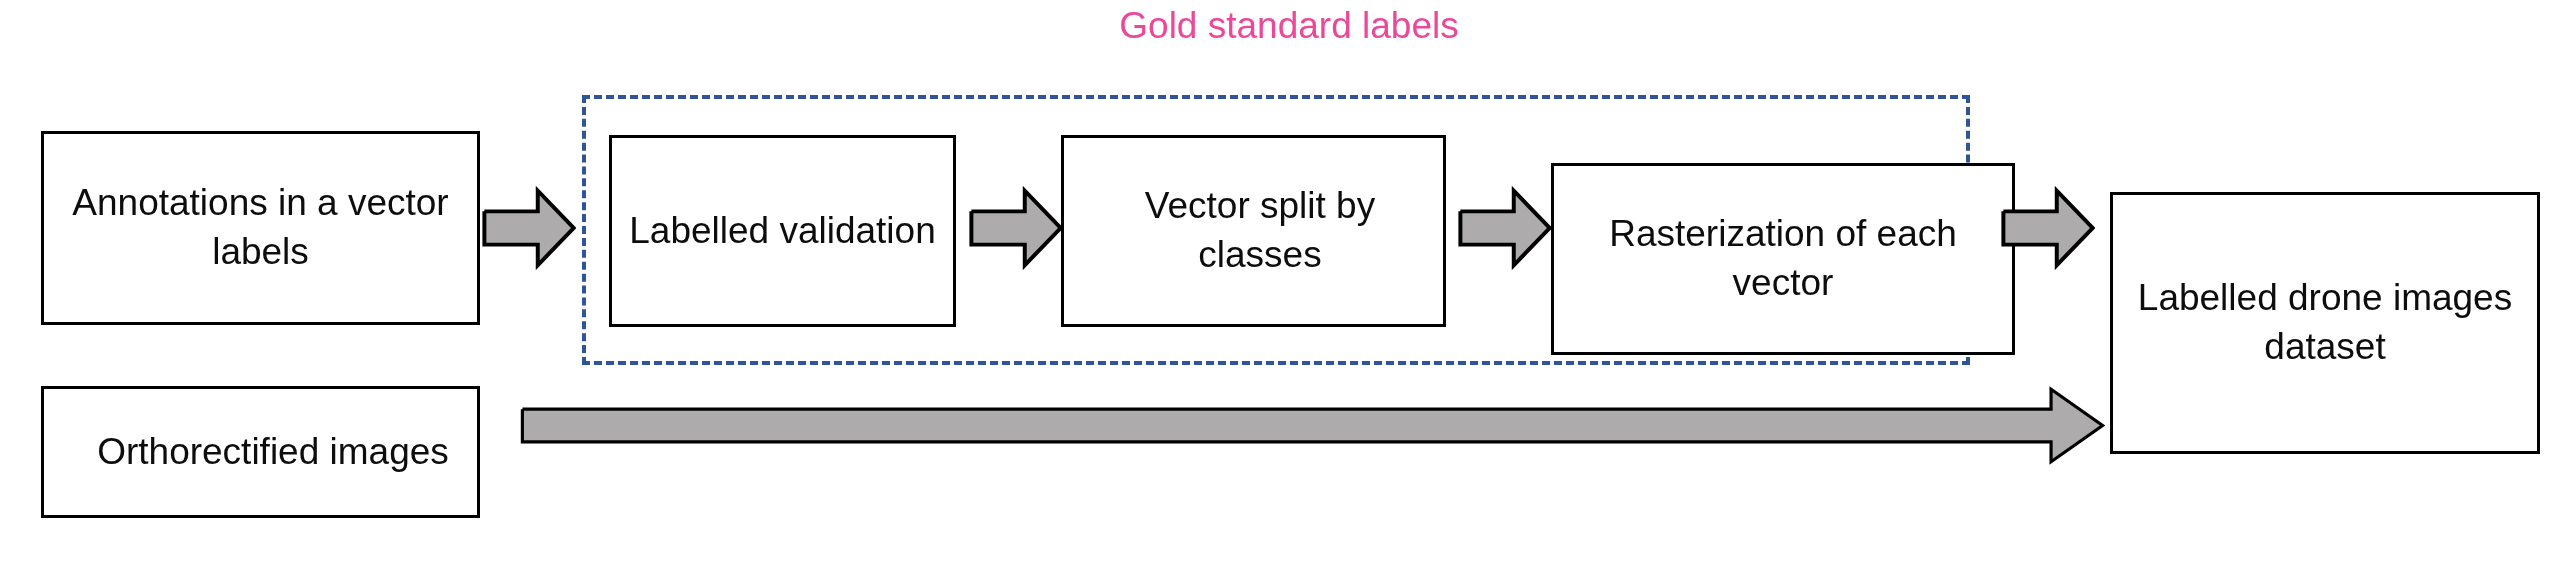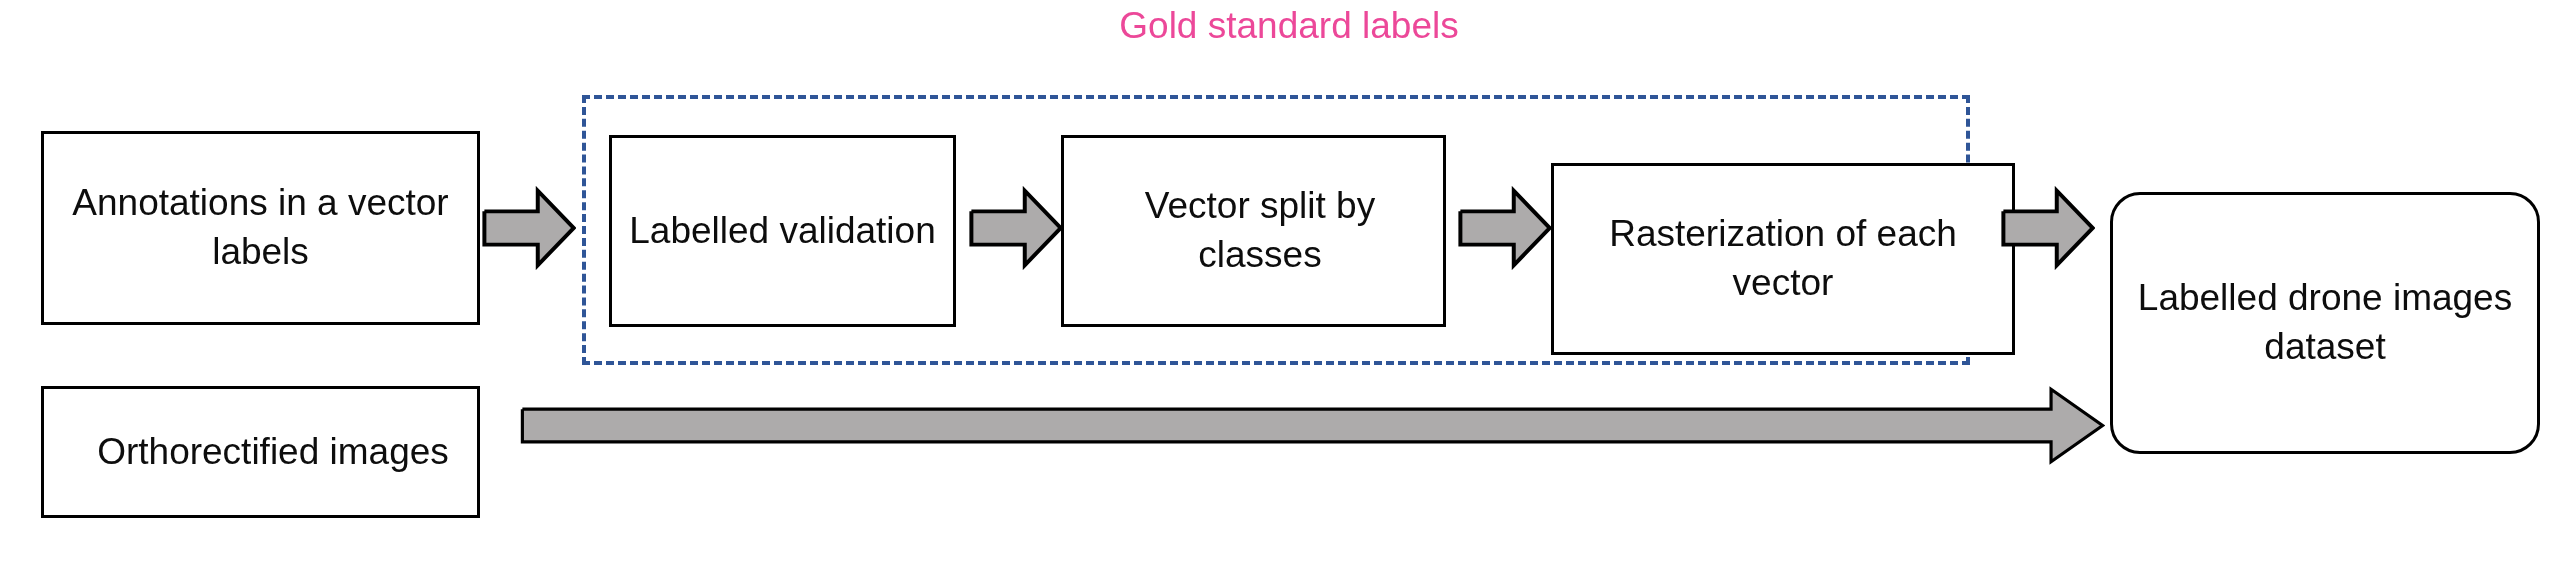--- a/index.html
+++ b/index.html
@@ -118,18 +118,18 @@
     <span class="label">Orthorectified images</span>
   </div>
 
   <div class="arrow" style="left:520px; top:386px; width:1585px; height:79px;">
     <svg viewBox="0 0 1998 99" preserveAspectRatio="none">
       <polygon class="arrow-body-fill" points="3,29 1930,29 1930,4 1995,49.5 1930,95 1930,70 3,70"></polygon>
       <polyline class="arrow-outline-thin" points="3,29 1930,29 1930,4 1995,49.5 1930,95 1930,70 3,70 3,29"></polyline>
     </svg>
   </div>
 
-  <div class="node" style="left:2110px; top:192px; width:430px; height:262px;border-radius:30px;">
+  <div class="node" style="left:2110px; top:192px; width:430px; height:262px;">
     <span class="label">Labelled drone images dataset</span>
   </div>
 
 </div>
 
 
 </body></html>

